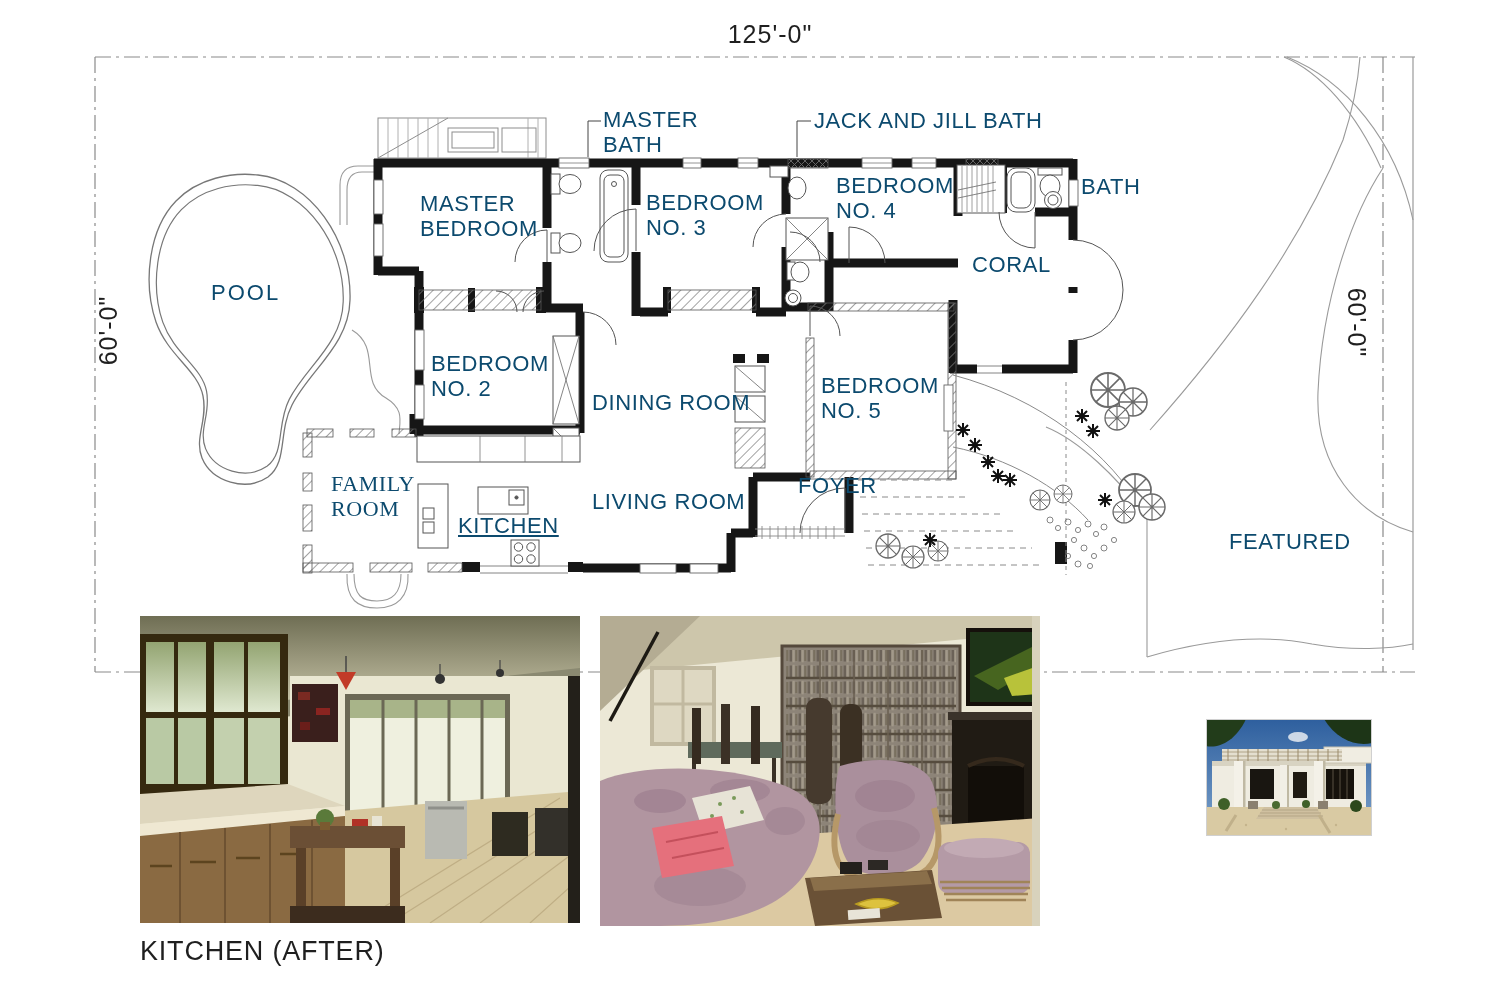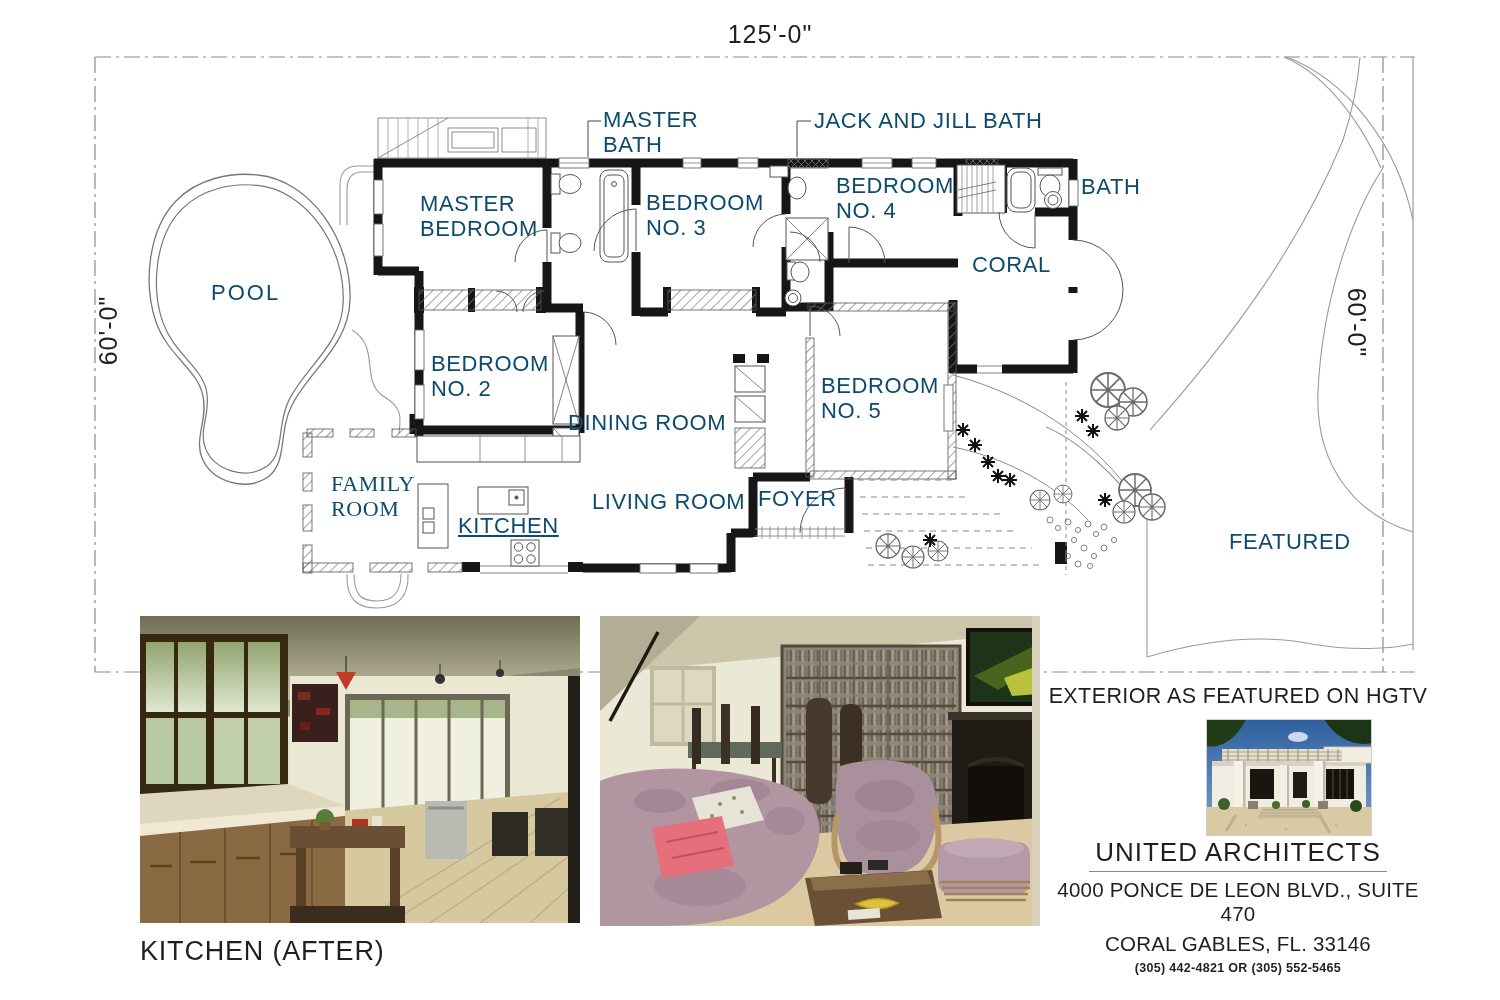--- a/index.html
+++ b/index.html
@@ -10,26 +10,26 @@
   
   .rl{position:absolute;font-size:22px;letter-spacing:.6px;line-height:1.12;white-space:pre-line;color:#0c4a6e;}
   .rl-master-bedroom{left:420px;top:192px;}
   .rl-master-bath{left:603px;top:108px;}
   .rl-bedroom-3{left:646px;top:191px;}
   .rl-jack-and-jill-bath{left:814px;top:109px;}
   .rl-bedroom-4{left:836px;top:174px;}
   .rl-bath{left:1081px;top:175px;}
   .rl-office{left:972px;top:253px;}
   .rl-bedroom-2{left:431px;top:352px;}
-  .rl-dining-room{left:568px;top:391px;margin-top:20px;}
+  .rl-dining-room{left:592px;top:391px;}
   .rl-bedroom-5{left:821px;top:374px;}
   .rl-family-room{left:331px;top:472px;font-family:Liberation Serif, serif;}
   .rl-kitchen{left:458px;top:514px;text-decoration:underline;}
   .rl-living-room{left:592px;top:490px;}
-  .rl-foyer{left:758px;top:487px;}
+  .rl-foyer{left:758px;top:474px;padding-left:40px;}
   .rl-pool{left:211px;top:281px;letter-spacing:2px;}
   .rl-driveway{left:1229px;top:530px;}
   .title{position:absolute;left:1078px;top:56px;font-size:29px;letter-spacing:2px;}
   .dim{position:absolute;font-size:25px;letter-spacing:1px;}
   .dim-top{left:670px;top:20px;width:200px;text-align:center;}
   .dim-left{left:58px;top:316px;width:100px;text-align:center;transform:rotate(-90deg);}
   .dim-right{left:1306px;top:308px;width:100px;text-align:center;transform:rotate(90deg);}
   .caption{position:absolute;font-size:27px;letter-spacing:.8px;text-align:left;}
   .cap-kitchen{left:140px;top:936px;width:440px;}
   .cap-living{left:600px;top:937px;width:440px;}
@@ -465,27 +465,20 @@
       <rect x="240" y="246" width="22" height="12" fill="#23201c"></rect>
         <rect x="268" y="244" width="20" height="10" fill="#2c2824"></rect>
       <path d="M256,288 Q278,278 298,287 Q278,298 256,288 Z" fill="#ddc23e" stroke="#b89a20" stroke-width="1.5"></path>
       <rect x="248" y="293" width="32" height="10" fill="#e8e4d8" transform="rotate(-4 264 298)"></rect>
       <rect x="432" y="0" width="8" height="310" fill="#d8d2bc"></rect>
     </svg>
   </div>
 
   <div class="caption cap-kitchen">KITCHEN (AFTER)</div>
 
-  <div class="footer">
-    <div class="heading">EXTERIOR AS FEATURED ON HGTV</div>
-    <div class="firm"><span>UNITED ARCHITECTS</span></div>
-    <div class="addr">4000 PONCE DE LEON BLVD., SUITE 470</div>
-    <div class="addr">CORAL GABLES, FL. 33146</div>
-    <div class="phone">(305) 442-4821 OR (305) 552-5465</div>
-  </div>
 
   <div class="photo-exterior">
     <svg width="166" height="117" viewBox="0 0 166 117">
       <defs>
         <linearGradient id="sky" x1="0" y1="0" x2="0" y2="1">
           <stop offset="0" stop-color="#2e5f9e"></stop>
             <stop offset="1" stop-color="#7da3cc"></stop>
         </linearGradient>
       </defs>
       <rect width="166" height="117" fill="url(#sky)"></rect>

